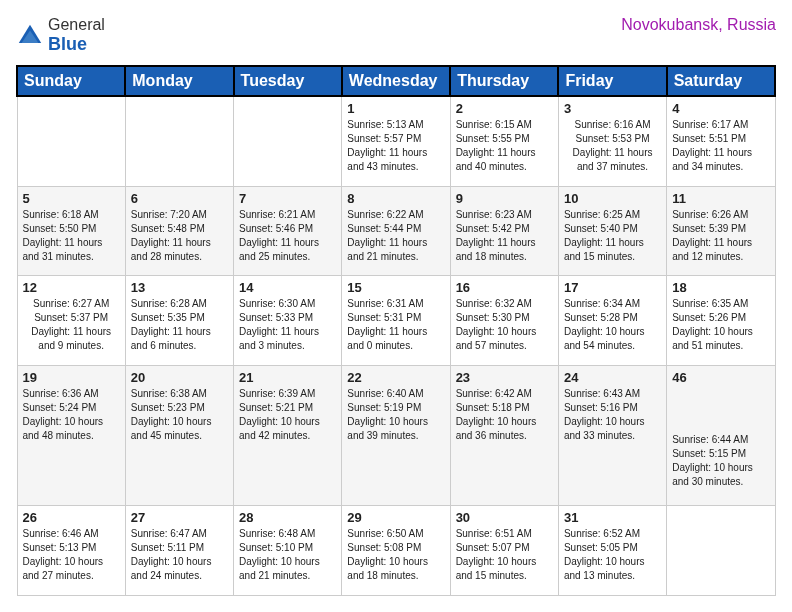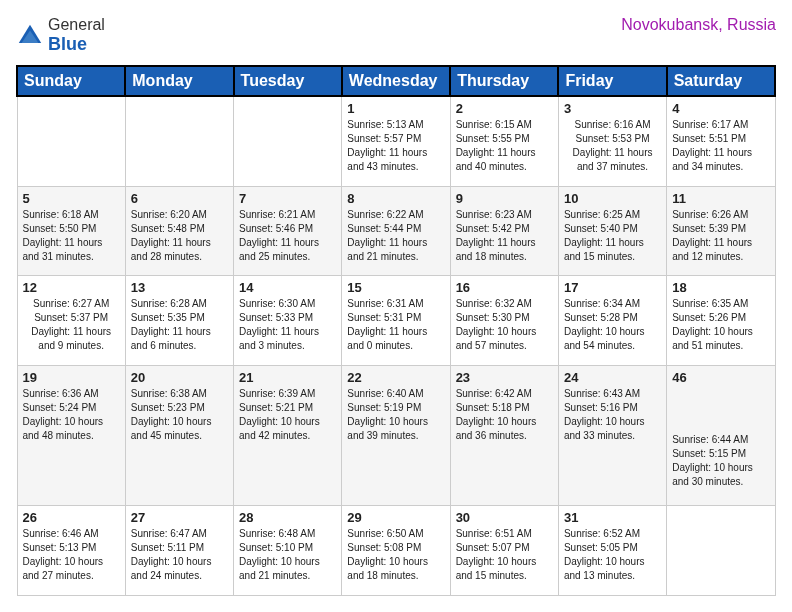--- a/index.html
+++ b/index.html
@@ -156,21 +156,21 @@
         <tr class="row-even">
           <td>
             <span class="day-num">5</span>
             <div class="day-info" style="white-space: pre-line;">Sunrise: 6:18 AM
 Sunset: 5:50 PM
 Daylight: 11 hours
 and 31 minutes.</div>
           </td>
           <td>
             <span class="day-num">6</span>
-            <div class="day-info" style="white-space: pre-line;">Sunrise: 6:20 AM
+            <div class="day-info" style="white-space: pre-line;">Sunrise: 7:20 AM
 Sunset: 5:48 PM
 Daylight: 11 hours
 and 28 minutes.</div>
           </td>
           <td>
             <span class="day-num">7</span>
             <div class="day-info" style="white-space: pre-line;">Sunrise: 6:21 AM
 Sunset: 5:46 PM
 Daylight: 11 hours
 and 25 minutes.</div>

